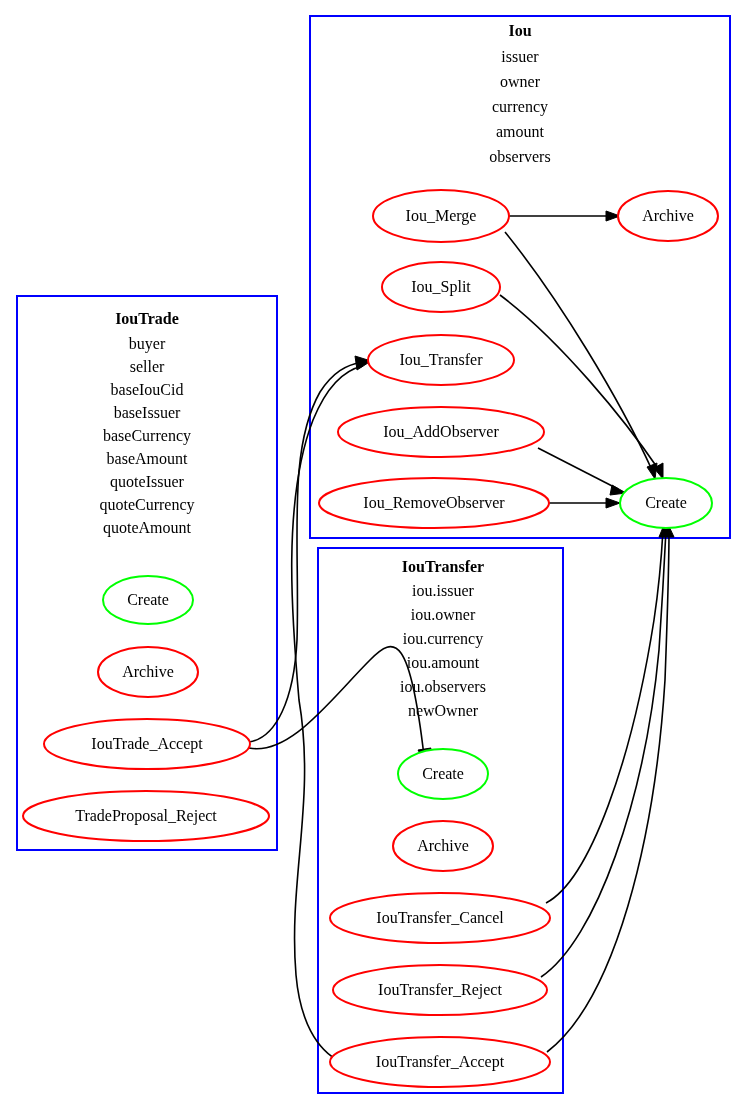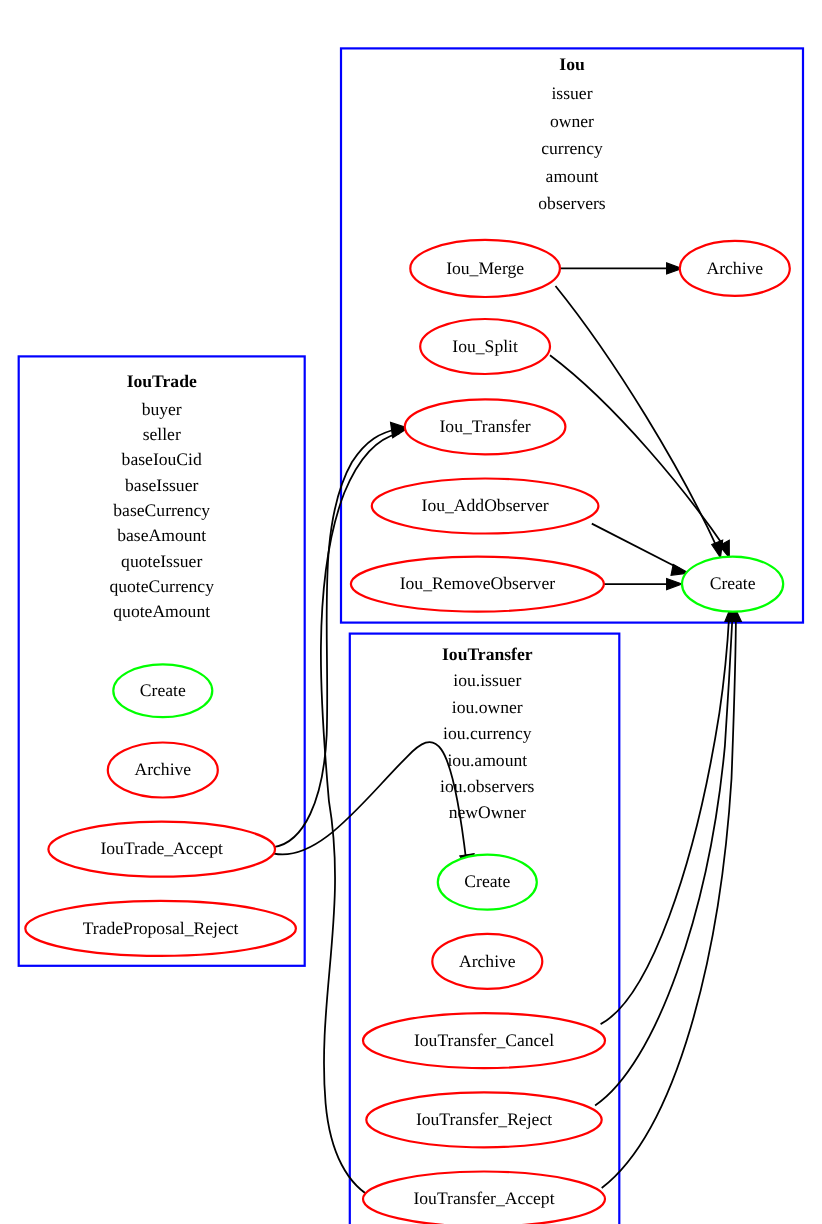--- a/index.html
+++ b/index.html
@@ -10,21 +10,20 @@
   body {
     width: 747px;
     height: 1113px;
     font-family: "Liberation Serif", "DejaVu Serif", serif;
     overflow: hidden;
   }
   #diagram-root {
     position: relative;
     width: 747px;
     height: 917px;
-    margin-top: 28px;
   }
   svg#graph {
     display: block;
     width: 747px;
     height: 1113px;
   }
   .cluster-box {
     fill: none;
     stroke: #0000ff;
     stroke-width: 2;

